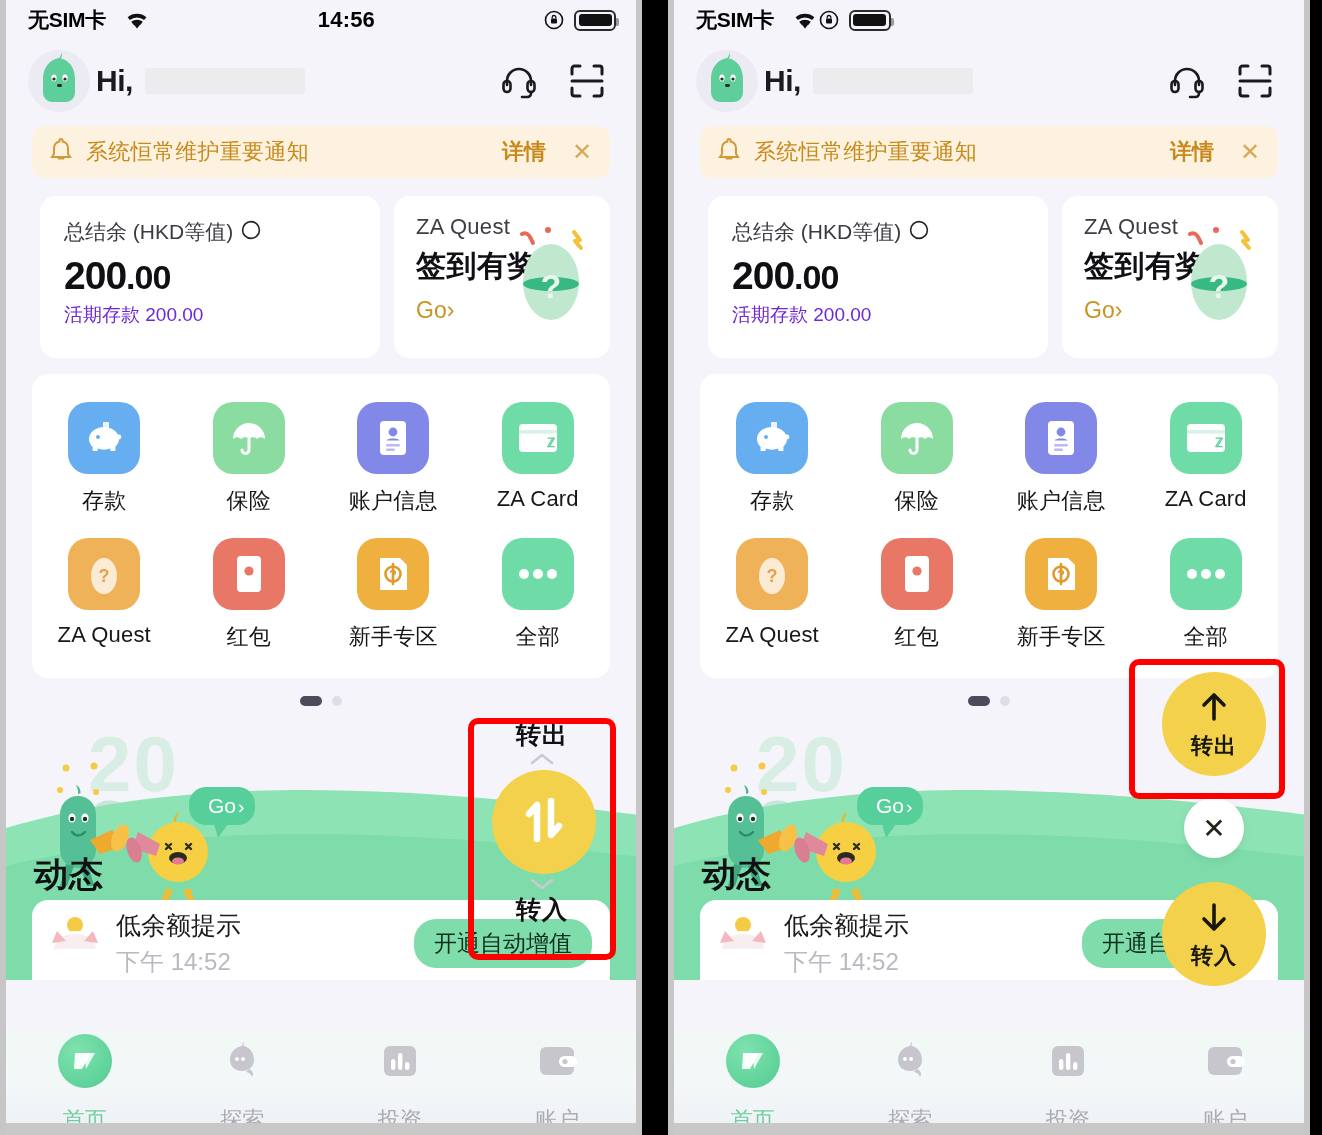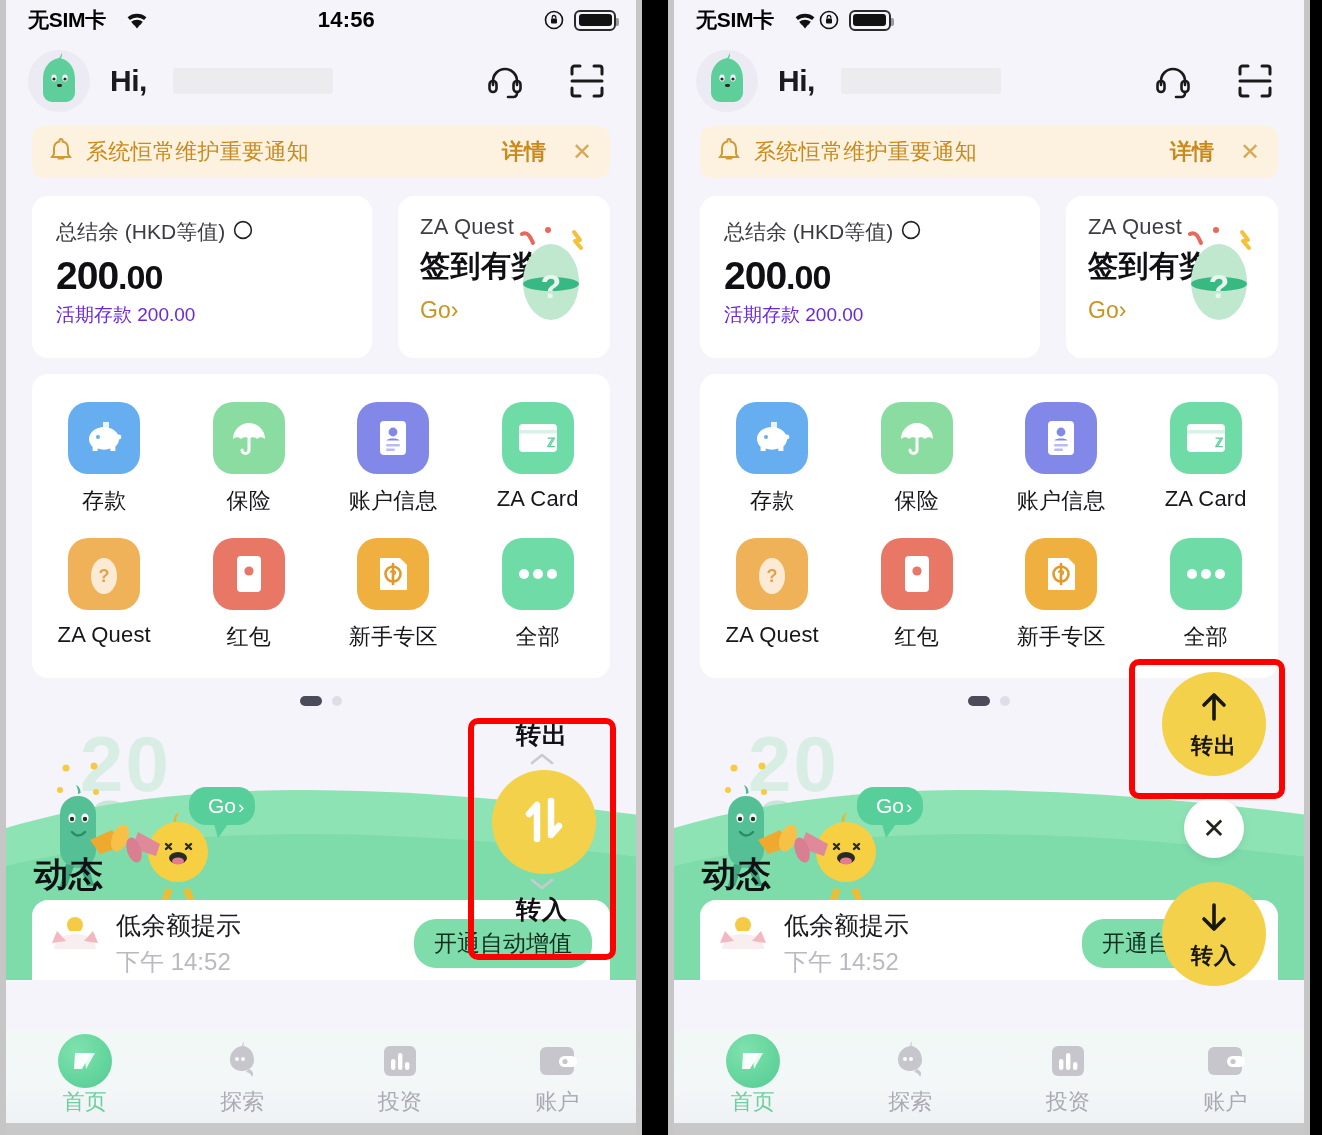--- a/index.html
+++ b/index.html
@@ -37,21 +37,21 @@
     position: relative; padding: 2.5px;
   }
   .battery::after {
     content:''; position:absolute; right:-5px; top:6px; width:3px; height:8px;
     background:#9a9a9a; border-radius:0 2px 2px 0;
   }
   .battery i { display:block; width:100%; height:100%; background:#111; border-radius:3px; }
 
   
   .greet {
-    height: 82px; display:flex; align-items:center; padding: 0 26px 0 22px; gap: 20px;
+    height: 82px; display:flex; align-items:center; padding: 0 26px 0 22px; gap: 6px;
   }
   .avatar { position:relative; width:62px; height:62px; flex:0 0 auto; }
   .avatar .halo {
     position:absolute; inset:0; background:#eceaf2; border-radius:50%;
   }
   .avatar svg { position:absolute; left:8px; top:2px; }
   .hi { font-size:30px; font-weight:700; color:#1b1b1f; letter-spacing:-0.5px; }
   .name-mask { width:160px; height:26px; background:#ececef; border-radius:3px; margin-left:6px; }
   .greet-spacer { flex:1; }
   .hicon { width:46px; height:46px; display:flex; align-items:center; justify-content:center; }
@@ -61,21 +61,21 @@
   .notice {
     margin: 4px 26px 0 26px; height: 52px; background:#fdf2e0; border-radius:12px;
     display:flex; align-items:center; padding: 0 18px 0 16px; gap:12px;
   }
   .notice-text { font-size:22px; color:#c98a1c; font-weight:500; letter-spacing:0.3px;}
   .notice-spacer { flex:1; }
   .notice-more { font-size:22px; color:#c98a1c; font-weight:700; }
   .notice-close { font-size:24px; color:#d9a95a; margin-left:14px; font-weight:400;}
 
   
-  .cardrow { display:flex; gap:26px; padding: 18px 26px 0 26px; }
+  .cardrow { display:flex; gap:14px; padding: 18px 26px 0 34px; }
   .card { background:#fff; border-radius:16px; }
   .card.balance { width: 340px; height: 162px; padding: 22px 0 0 24px; }
   .bal-label { font-size:21px; color:#3a3a40; display:flex; align-items:center; gap:8px;}
   .bal-amt { margin-top:8px; font-size:39px; font-weight:800; color:#101014; letter-spacing:-1px;}
   .bal-amt .cents { font-size:34px; font-weight:800; }
   .bal-sub { margin-top:4px; font-size:19px; color:#6d28d9; }
   .card.quest { flex:1; height:162px; padding: 18px 0 0 22px; position:relative; overflow:hidden;}
   .q-top { font-size:22px; color:#3d3d44; letter-spacing:0.3px;}
   .q-mid { margin-top:6px; font-size:30px; font-weight:800; color:#101014; letter-spacing:0.5px;}
   .q-go { margin-top:10px; font-size:23px; color:#c8931f; font-weight:500; }
@@ -92,21 +92,21 @@
   .gtile { width:72px; height:72px; border-radius:20px; display:flex; align-items:center; justify-content:center;}
   .glabel { font-size:22px; color:#17171b; letter-spacing:0.2px;}
 
   .dots { display:flex; justify-content:center; align-items:center; gap:10px; padding-top:18px;}
   .dot-a { width:22px; height:10px; border-radius:5px; background:#4b4b5c; }
   .dot-b { width:10px; height:10px; border-radius:5px; background:#dfdde8; }
 
   
   .hero { position:relative; height: 268px; margin-top: 6px; overflow:hidden; }
   .hero .wavewrap { position:absolute; left:0; right:0; bottom:0; height:210px; }
-  .yr { position:absolute; left:74px; top:18px; font-size:78px; font-weight:800; color:#d8eee4; line-height:0.88; letter-spacing:2px;}
+  .yr { position:absolute; left:82px; top:18px; font-size:78px; font-weight:800; color:#d8eee4; line-height:0.88; letter-spacing:2px;}
   .yr2 { position:absolute; left:82px; top:82px; font-size:78px; font-weight:800; color:#c7e6da; line-height:0.88; letter-spacing:2px;}
   .mascots { position:absolute; left:24px; top:40px; }
   .gobub { position:absolute; left:182px; top:74px; }
 
   .dyn { position:absolute; left:28px; bottom:82px; font-size:34px; font-weight:800; color:#111115; letter-spacing:1px;}
 
   
   .lowcard {
     position:absolute; left:26px; right:26px; bottom:-6px; height:86px;
     background:#fff; border-radius:16px 16px 0 0; display:flex; align-items:center;
@@ -147,21 +147,21 @@
   .redbox { position:absolute; border:6px solid #ff0000; border-radius:10px; z-index:20; pointer-events:none;}
   .redbox.l { left:462px; top:718px; width:148px; height:242px; }
   .redbox.r { left:455px; top:659px; width:156px; height:140px; }
 
   
   .bottomnav {
     position:absolute; left:0; right:0; bottom:12px; height:92px;
     background: linear-gradient(180deg, #f1f8f5 0%, #f3f7f8 60%, #eef2f5 100%);
     display:flex; align-items:flex-start; padding-top:4px;
   }
-  .nav-item { flex:1; display:flex; flex-direction:column; align-items:center; gap:0;}
+  .nav-item { flex:1; display:flex; flex-direction:column; align-items:center; gap:18px;}
   .nav-ico { height:52px; display:flex; align-items:center; justify-content:center;}
   .nav-lbl { font-size:22px; color:#aaaab4; }
   .nav-item.active .nav-lbl { color:#6fce9d; }
   .homebtn {
     width:54px; height:54px; border-radius:50%;
     background: radial-gradient(circle at 35% 30%, #7fe2ae, #52cb92);
     display:flex; align-items:center; justify-content:center;
   }
   .navbottom { position:absolute; left:0; right:0; bottom:0; height:12px; background:#c8c8c8;}
 </style>

